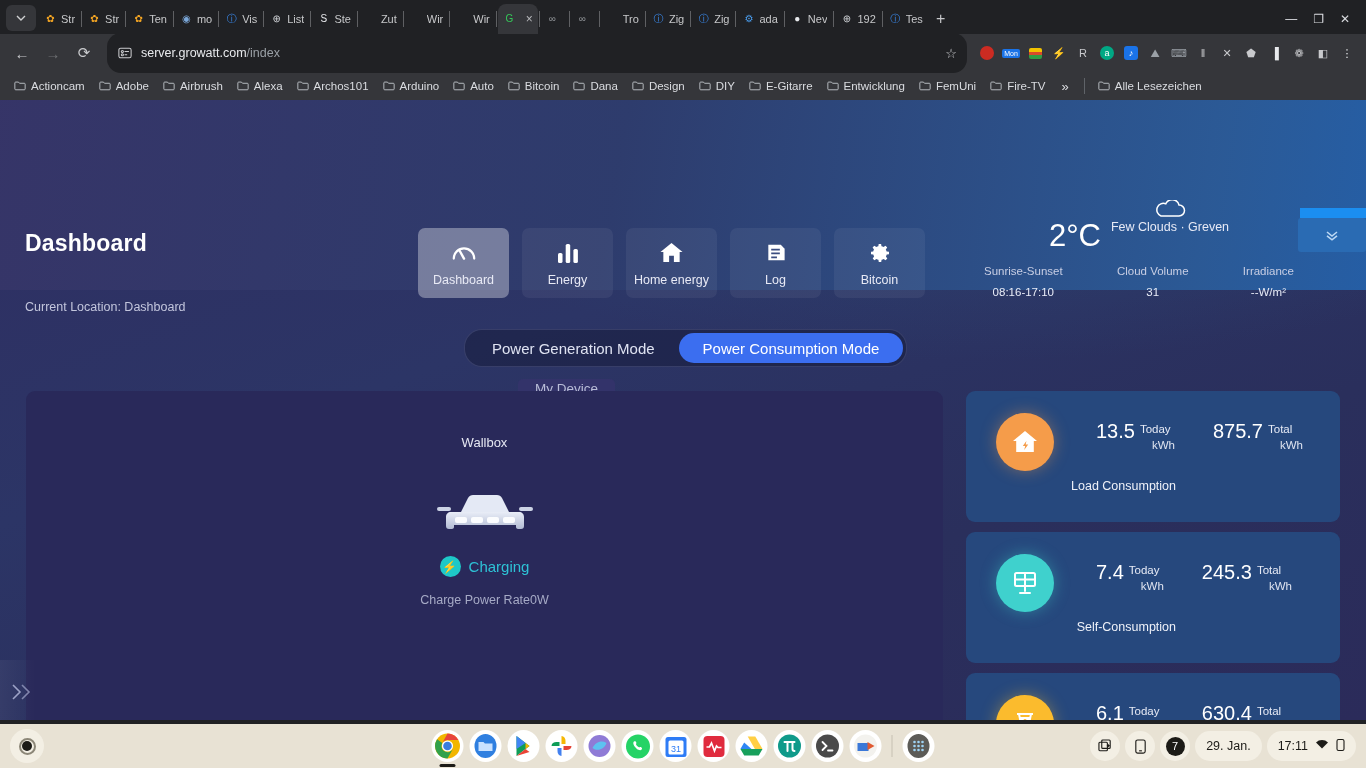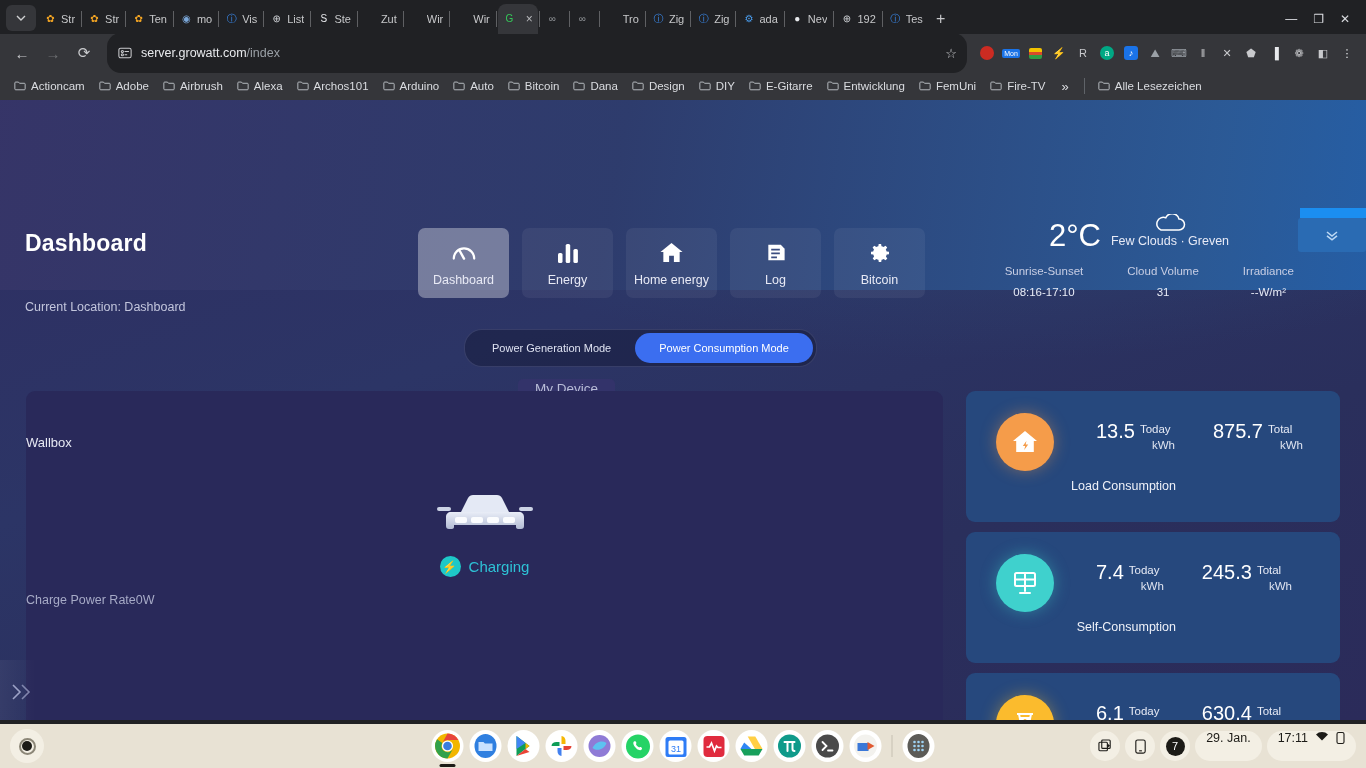--- a/index.html
+++ b/index.html
@@ -98,56 +98,56 @@
     width: 91px; height: 70px; border-radius: 7px;
     background: rgba(255,255,255,.06);
     display: flex; flex-direction: column; align-items: center; justify-content: center; gap: 7px;
     color: #e8eaf5; font-size: 12.5px;
   }
   .navtile.active { background: rgba(255,255,255,.34); }
   .navtile .ic { height: 26px; display: flex; align-items: center; justify-content: center; color: #fff; }
 
   
   .weather { position: absolute; right: 72px; top: 120px; text-align: center; color: #fff; width: 310px; }
-  .wx-top { display: flex; align-items: flex-end; justify-content: center; gap: 10px; }
+  .wx-top { display: flex; justify-content: center; gap: 10px; }
   .wx-temp { font-size: 31px; font-weight: 300; line-height: 1; }
   .wx-desc { font-size: 12.5px; color: #e7eaf6; padding-bottom: 3px; position: relative; }
   .wx-cloud { position: absolute; left: 50%; top: -20px; transform: translateX(-50%); }
-  .wx-cols { display: flex; justify-content: flex-end; gap: 44px; margin-top: 14px; }
+  .wx-cols { display: flex; justify-content: space-between; gap: 44px; margin-top: 14px; }
   .wx-col { text-align: center; }
   .wx-k { font-size: 11.5px; color: #c8cee4; }
   .wx-v { font-size: 11.5px; color: #e9ecf7; margin-top: 9px; }
 
   .wx-expand {
     position: absolute; right: 0px; top: 118px;
     width: 68px; height: 34px; background: #2a6bb3; border-radius: 3px;
     display: flex; align-items: center; justify-content: center; color: #bcd8f4; font-size: 13px;
   }
   .wx-blue-strip { position:absolute; right:0; top:108px; width:66px; height:10px; background:#1b8ef0; }
 
   
   .modeswitch {
     position: absolute; left: 464px; top: 229px;
     background: rgba(18,22,52,.45); border-radius: 18px;
     padding: 3px; display: flex; gap: 0; border: 1px solid rgba(140,150,200,.22);
   }
-  .modebtn { height: 30px; padding: 0 24px; border-radius: 16px; display: flex; align-items: center; color: #dfe3f2; font-size: 11px; }
+  .modebtn { height: 30px; padding: 0 24px; border-radius: 16px; display: flex; align-items: center; color: #dfe3f2; font-size: 15px; }
   .modebtn.active { background: #3b6ef0; color: #fff; }
 
   
   .devpanel {
     position: absolute; left: 26px; top: 291px; width: 917px; height: 433px;
     background: #29295a; border-radius: 9px;
   }
   .devtab {
     position: absolute; left: 518px; top: 279px;
     background: #33336a; color: #b9bdd8; font-size: 13.5px;
     padding: 2px 17px 4px; border-radius: 5px 5px 0 0;
   }
-  .wallbox { position: absolute; left: 0; right: 0; top: 44px; text-align: left; }
+  .wallbox { position: absolute; left: 0; right: 0; top: 44px; text-align: center; }
   .wb-name { font-size: 13px; color: #e6e8f3; }
   .wb-car { margin: 28px auto 0; width: 96px; height: 62px; }
   .wb-status { margin-top: 16px; display: flex; align-items: center; justify-content: center; gap: 8px; }
   .wb-bolt {
     width: 21px; height: 21px; border-radius: 50%; background: #1ec8c8;
     display: flex; align-items: center; justify-content: center; color: #fff; font-size: 12px;
   }
   .wb-stext { color: #2ec2d6; font-size: 15px; }
   .wb-rate { margin-top: 16px; font-size: 12.5px; color: #a6aac6; }
 
@@ -178,21 +178,21 @@
     background: #e8e2d4; display: flex; align-items: center; padding: 0 10px;
   }
   .tb-home { width: 34px; height: 34px; border-radius: 50%; background: #f3efe4; display: flex; align-items: center; justify-content: center; }
   .tb-dot-outer { width: 17px; height: 17px; border-radius: 50%; border: 2px solid #8c8778; display:flex;align-items:center;justify-content:center; }
   .tb-dot-inner { width: 10px; height: 10px; border-radius: 50%; background: #1c1b17; }
   .tb-apps { position: absolute; left: 50%; transform: translateX(-50%); display: flex; align-items: center; gap: 6px; }
   .app { width: 32px; height: 32px; border-radius: 50%; background: #fff; display: flex; align-items: center; justify-content: center; font-size: 15px; position: relative; }
   .app.running::after { content:''; position:absolute; bottom:-5px; left:50%; transform:translateX(-50%); width:16px; height:3px; border-radius:2px; background:#1c1b17; }
   .tb-vdiv { width: 1px; height: 22px; background: #c6c0b1; margin: 0 4px; }
   .tb-right { margin-left: auto; display: flex; align-items: center; gap: 5px; }
-  .tb-pill { height: 30px; border-radius: 15px; background: #f3efe4; display: flex; justify-content: center; padding: 0 11px; font-size: 12.5px; color: #1c1b17; gap: 7px; }
+  .tb-pill { height: 30px; border-radius: 15px; background: #f3efe4; display: flex; align-items: center; justify-content: center; padding: 0 11px; font-size: 12.5px; color: #1c1b17; gap: 7px; }
   .tb-circ { width: 30px; height: 30px; border-radius: 50%; background: #f3efe4; display: flex; align-items: center; justify-content: center; font-size: 13px; color: #1c1b17; }
   .badge-circ { width: 19px; height: 19px; border-radius: 50%; background: #1c1b17; color: #fff; font-size: 11px; display: flex; align-items: center; justify-content: center; }
 </style>
 </head>
 <body>
 
 <div class="browser">
 
   <div class="tabstrip">
     <div class="tab-list-btn">

